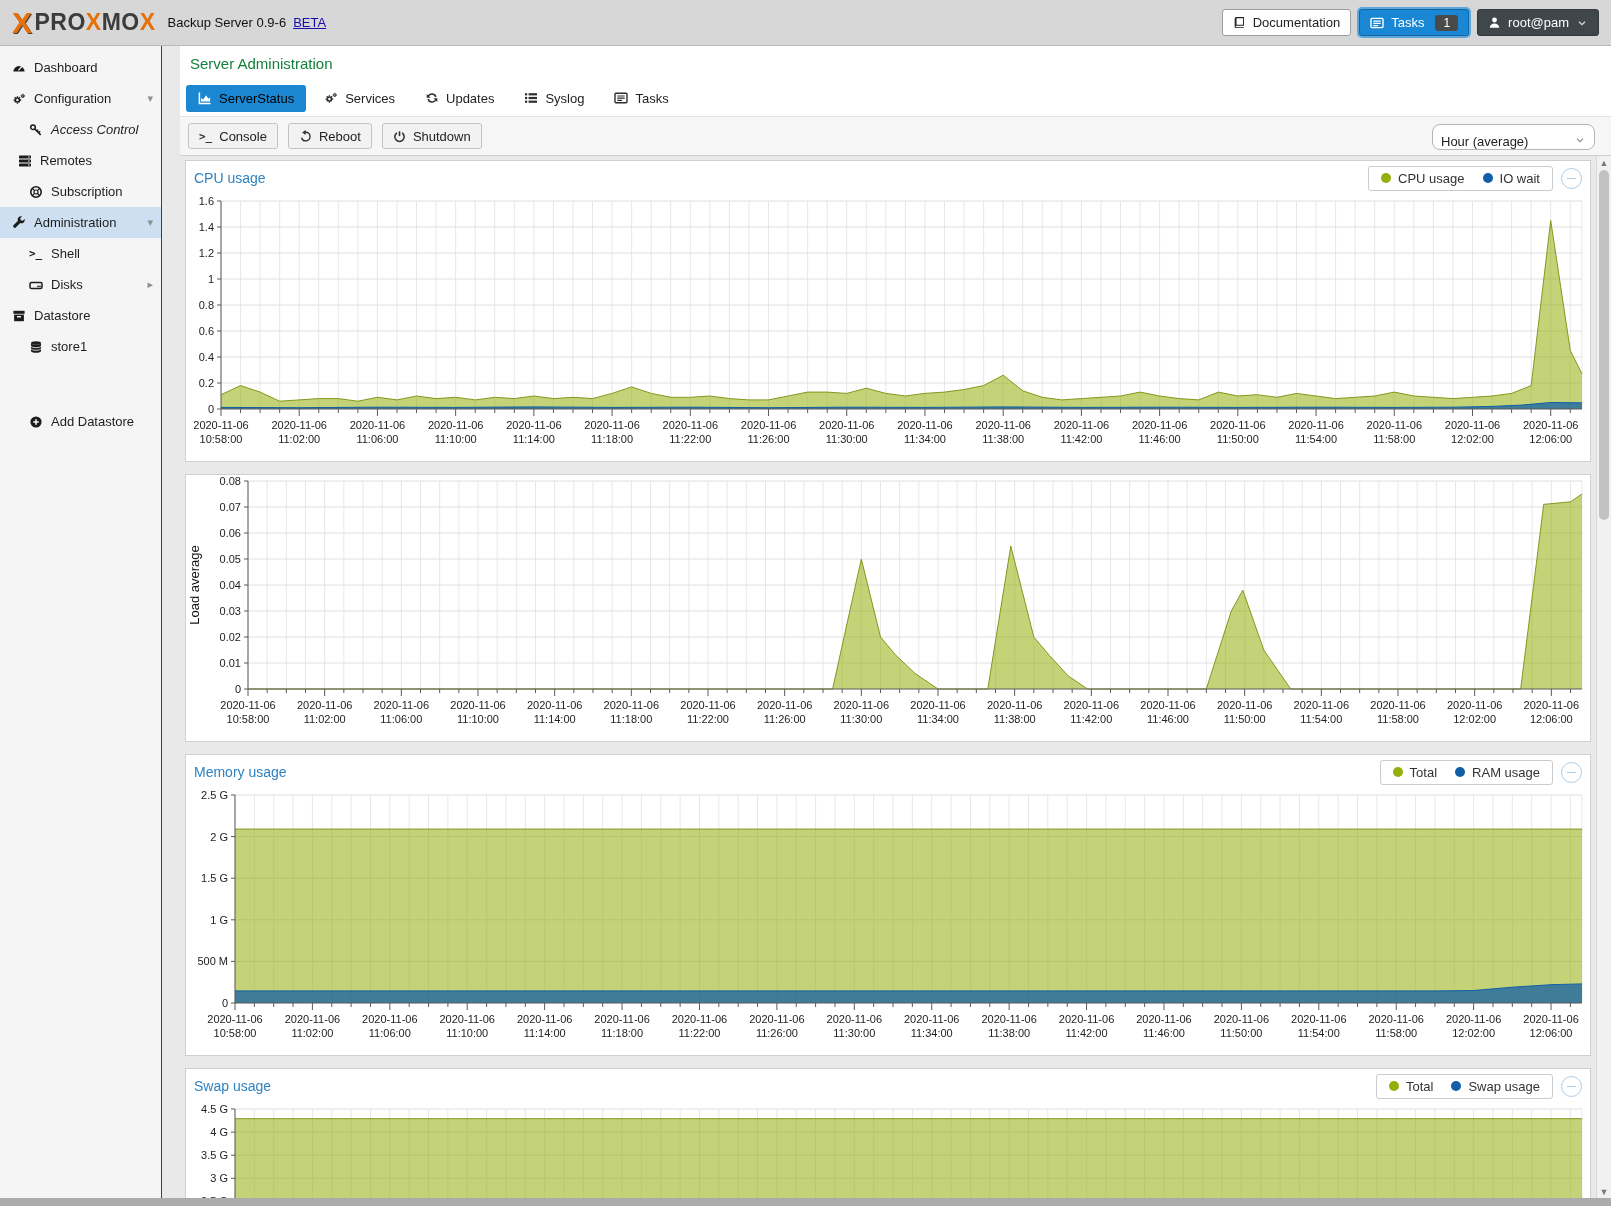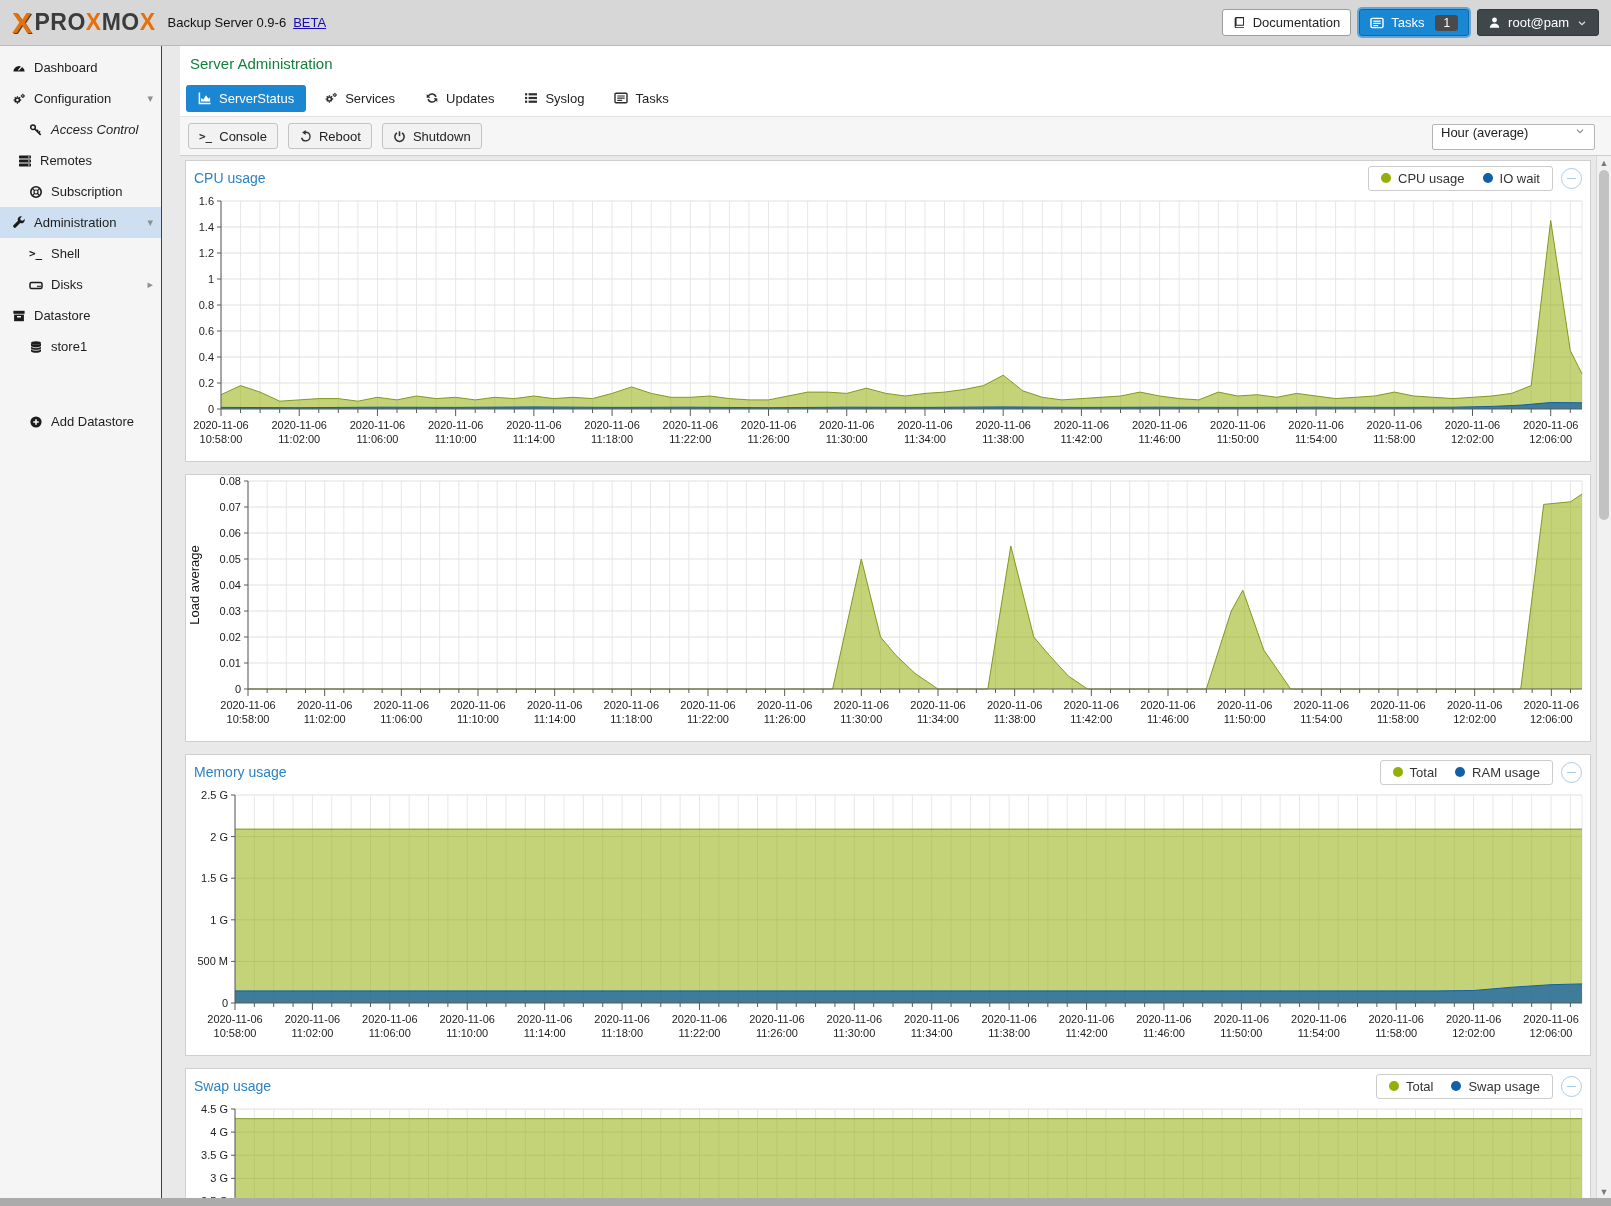--- a/index.html
+++ b/index.html
@@ -29,30 +29,30 @@
   .side-item.sel{background:#cddff0;}
   .side-item .sicon{width:17px;display:flex;justify-content:center;margin-right:7px;color:#1c1c1c;}
   .side-arrow{position:absolute;right:8px;color:#8f8f8f;font-size:11px;}
   
   #main{position:absolute;left:180px;top:46px;right:0;bottom:8px;background:#fff;}
   #title-row{height:34px;display:flex;align-items:center;padding-left:10px;}
   #page-title{color:#15803d;font-size:15px;}
   #tabs-row{height:36px;display:flex;align-items:center;padding-left:6px;gap:6px;background:#fff;}
   .tab{display:flex;align-items:center;gap:7px;font-size:13px;color:#222;padding:6px 12px;border-radius:3px;cursor:pointer;}
   .tab .ticon{display:flex;color:#2d2d2d;}
-  .tab.active{background:#1b86d2;color:#ffffff;}
+  .tab.active{background:#1b86d2;color:#000000;}
   .tab.active .ticon{color:#fff;}
   #toolbar{height:40px;background:#f6f6f6;border-top:1px solid #e2e2e2;border-bottom:1px solid #cfcfcf;
     display:flex;align-items:center;padding:0 8px;gap:10px;position:relative;box-sizing:border-box;}
   .tb-btn{display:flex;align-items:center;gap:7px;font-size:13px;color:#222;background:#f2f2f2;
     border:1px solid #c4c4c4;border-radius:3px;padding:4px 10px;height:26px;box-sizing:border-box;cursor:pointer;}
   .tb-btn .ticon{color:#333;display:flex;}
   .mono{font-family:"DejaVu Sans Mono","Liberation Mono",monospace;font-weight:bold;font-size:11px;}
   #range-select{position:absolute;right:16px;top:7px;width:163px;height:26px;background:#fff;
-    border:1px solid #b5b5b5;border-radius:2px;display:flex;align-items:flex-start;padding:0 8px;
+    border:1px solid #b5b5b5;border-radius:8px;display:flex;align-items:flex-end;padding:0 8px;
     font-size:13px;color:#222;box-sizing:border-box;cursor:pointer;}
   #range-select .chev{margin-left:auto;color:#8a8a8a;}
   
   #scrollarea{position:absolute;left:0;top:110px;right:15px;bottom:0;background:#e9e9e9;
     overflow:hidden;padding:4px 5px;box-sizing:border-box;}
   .panel{background:#fff;border:1px solid #cfcfcf;margin-bottom:12px;}
   .panel-hd{height:34px;display:flex;align-items:center;padding:0 8px;}
   .panel-title{color:#2e82c2;font-size:14px;}
   .panel-hd-right{margin-left:auto;display:flex;align-items:center;gap:8px;}
   .legend-box{display:flex;align-items:center;gap:18px;border:1px solid #ccc;border-radius:3px;

